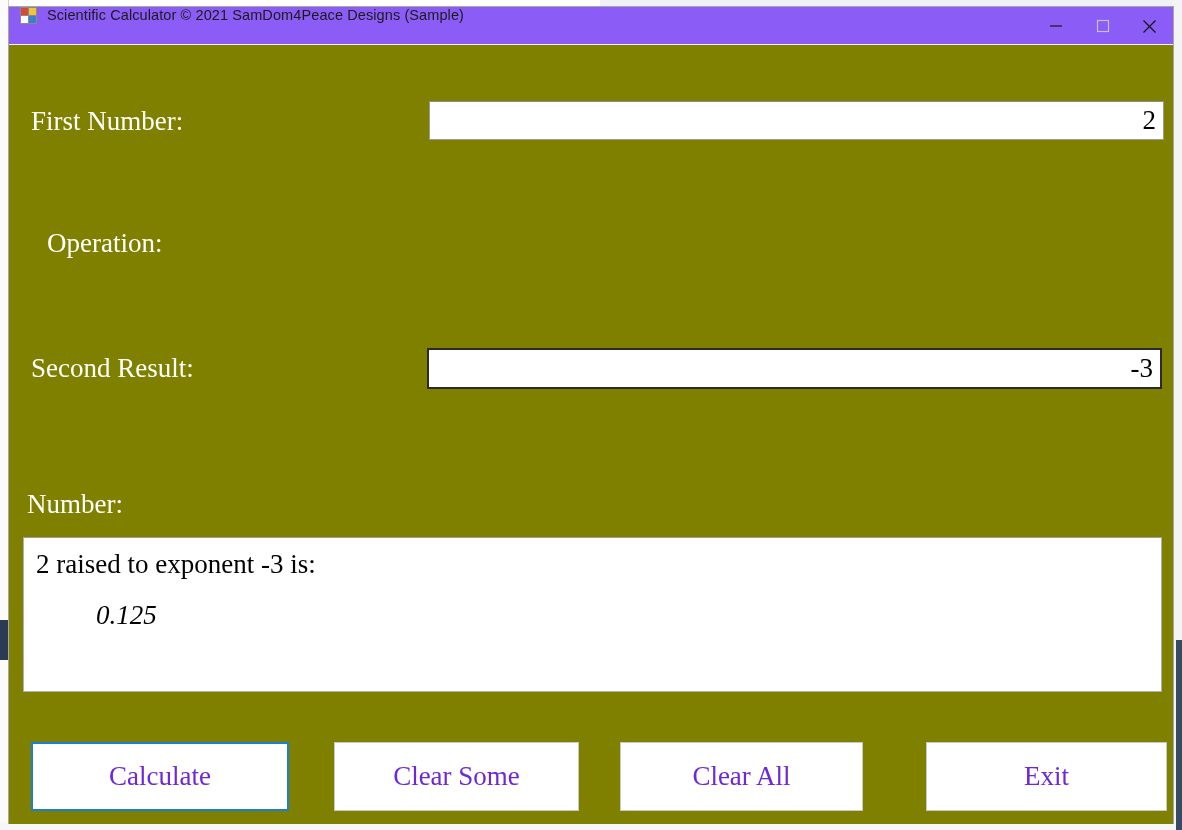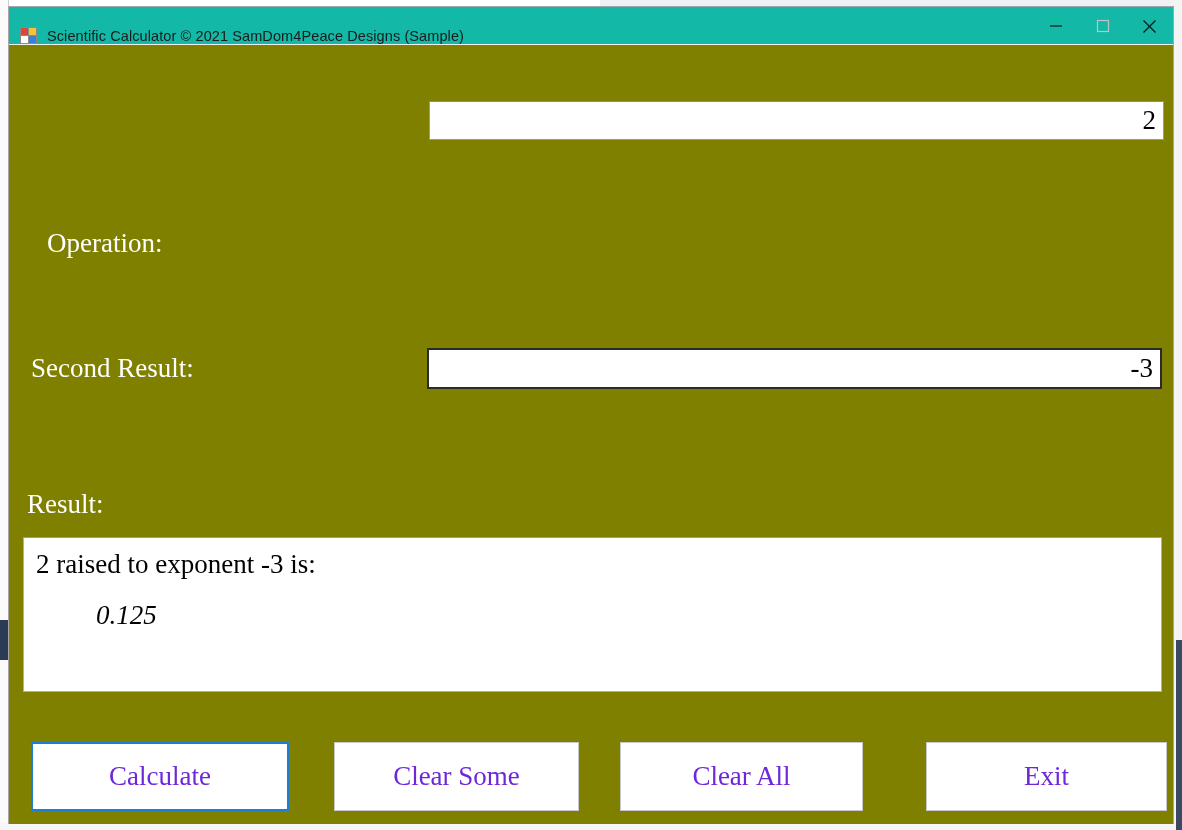--- a/index.html
+++ b/index.html
@@ -42,24 +42,24 @@
     height: 818px;
     background: #808000;
     border: 1px solid #a6a6a6;
     box-sizing: border-box;
   }
 
   
   #title-bar {
     position: relative;
     height: 38px;
-    background: #14b8a6;
+    background: #8b5cf6;
     border-bottom: 1px solid #f0f0f0;
     display: flex;
-    align-items: flex-end;
+    align-items: flex-start;
     box-sizing: border-box;
   }
   #app-icon {
     width: 17px;
     height: 17px;
     margin-left: 11px;
     margin-right: 10px;
     flex: none;
     display: grid;
     grid-template-columns: 1fr 1fr;
@@ -280,28 +280,29 @@
         <svg width="15" height="15" viewBox="0 0 15 15">
           <line x1="1.5" y1="1.5" x2="13.5" y2="13.5" stroke="#141414" stroke-width="1.3"></line>
           <line x1="13.5" y1="1.5" x2="1.5" y2="13.5" stroke="#141414" stroke-width="1.3"></line>
         </svg>
       </div>
     </div>
   </div>
 
   <div id="form-body">
 
+    <div class="field-label" style="left:22px; top:63px;">First Number:</div>
     <div class="text-input" id="first-number-input" title="">2</div>
 
     <div class="field-label" style="left:38px; top:185px;">Operation:</div>
 
     <div class="field-label" style="left:22px; top:310px;">Second Result:</div>
     <div class="text-input" id="second-number-input" title="">-3</div>
 
-    <div class="field-label" id="result-label">Result:</div>
+    <div class="field-label" id="result-label">Number:</div>
     <div id="result-box">
       <div class="result-line" id="result-line-1">2 raised to exponent -3 is:</div>
       <div class="result-line" id="result-line-2">0.125</div>
     </div>
 
     <div id="button-row">
       <div class="form-button focused" id="btn-calculate">Calculate</div>
       <div class="form-button" id="btn-clear-some">Clear Some</div>
       <div class="form-button" id="btn-clear-all">Clear All</div>
       <div class="form-button" id="btn-exit">Exit</div>

